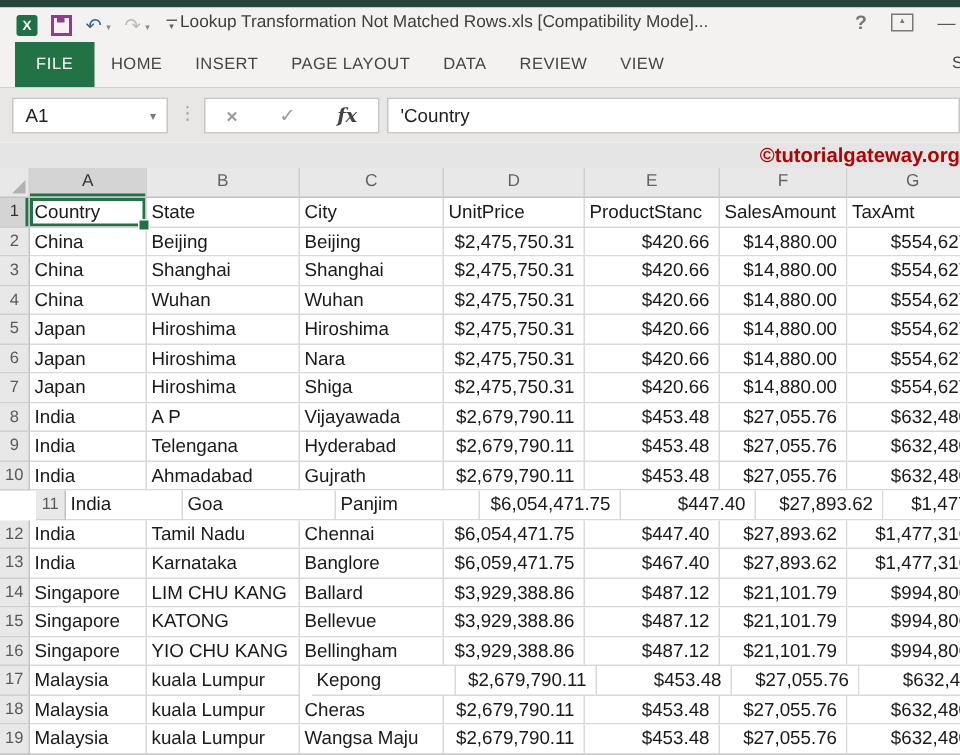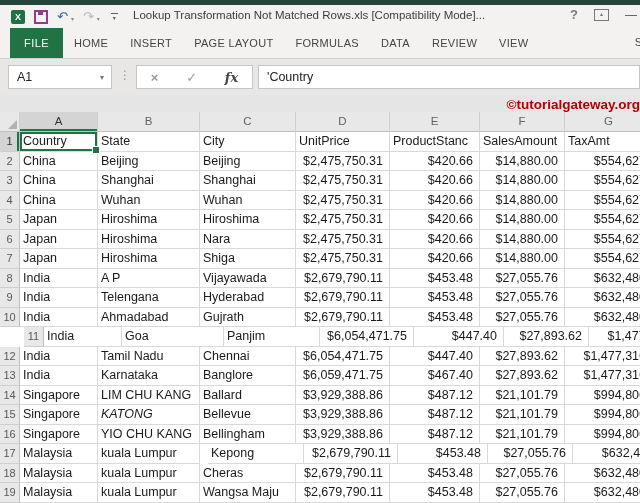--- a/index.html
+++ b/index.html
@@ -12,21 +12,21 @@
   .xlicon{width:14px;height:14px;background:#1e7145;border-radius:2px;color:#fff;font-size:9px;
           font-weight:bold;display:flex;align-items:center;justify-content:center;}
   .floppy{width:10px;height:10px;border:2px solid #94398b;position:relative;background:#f3f2f0;}
   .floppy::after{content:"";position:absolute;top:-1px;left:2px;width:5px;height:4px;background:#94398b;}
   .undo{color:#2b6a9c;font-size:13px;line-height:13px;}
   .redo{color:#b9b9b9;font-size:13px;line-height:13px;}
   .mini-drop{font-size:6px;color:#8a8a8a;margin-left:-6px;position:relative;top:2px;}
   .qat-custom{display:flex;flex-direction:column;align-items:center;line-height:4px;margin-left:2px;}
   .qat-custom .bar{width:7px;border-top:1.5px solid #5f5f5f;margin-bottom:2px;}
   .qat-custom .arr{font-size:6px;color:#5f5f5f;}
-  .title-text{position:absolute;left:133px;top:4px;font-size:11.5px;color:#3d3d3d;white-space:nowrap;}
+  .title-text{position:absolute;left:120px;top:4px;font-size:11.5px;color:#3d3d3d;white-space:nowrap;}
   .win-controls{position:absolute;right:0;top:2px;display:flex;align-items:center;gap:16px;padding-right:4px;}
   .help-q{color:#777;font-size:13px;font-weight:bold;}
   .ribbon-opts{width:13px;height:10px;border:1px solid #777;display:flex;align-items:flex-start;
                justify-content:center;font-size:6px;color:#777;line-height:9px;}
   .minimize{color:#555;font-size:12px;letter-spacing:-1px;}
   
   .tabrow{position:relative;height:30px;background:#f3f2f0;border-bottom:1px solid #d2d0ce;
           display:flex;align-items:stretch;font-size:11px;color:#444;}
   .file-tab{width:53px;margin-left:10px;background:#217346;color:#fff;display:flex;
             align-items:center;justify-content:center;letter-spacing:.4px;}
@@ -95,21 +95,20 @@
       <span class="ribbon-opts">▴</span>
       <span class="minimize">—</span>
     </div>
   </div>
 
   <div class="tabrow">
     <div class="file-tab">FILE</div>
     <div class="rtab">HOME</div>
     <div class="rtab">INSERT</div>
     <div class="rtab">PAGE LAYOUT</div>
-    <div class="rtab">FORMULAS</div>
     <div class="rtab">DATA</div>
     <div class="rtab">REVIEW</div>
     <div class="rtab">VIEW</div>
     <span class="signin-s">S</span>
   </div>
 
   <div class="formula-band">
     <div class="fb-box name-box">
       <span class="nb-text">A1</span>
       <span class="nb-arrow">▾</span>
@@ -278,21 +277,21 @@
         <div class="cell" style="width: 102px;">LIM CHU KANG</div>
         <div class="cell" style="width: 96px;">Ballard</div>
         <div class="cell num" style="width: 94px;">$3,929,388.86</div>
         <div class="cell num" style="width: 90px;">$487.12</div>
         <div class="cell num" style="width: 85px;">$21,101.79</div>
         <div class="cell num" style="width: 88px;">$994,806</div>
       </div>
       <div class="srow">
         <div class="rh" style="width: 20px;">15</div>
         <div class="cell" style="width: 78px;">Singapore</div>
-        <div class="cell" style="width: 102px; font-style: italic;">KATONG</div>
+        <div class="cell" style="width: 102px;">KATONG</div>
         <div class="cell" style="width: 96px;">Bellevue</div>
         <div class="cell num" style="width: 94px;">$3,929,388.86</div>
         <div class="cell num" style="width: 90px;">$487.12</div>
         <div class="cell num" style="width: 85px;">$21,101.79</div>
         <div class="cell num" style="width: 88px;">$994,806</div>
       </div>
       <div class="srow">
         <div class="rh" style="width: 20px;">16</div>
         <div class="cell" style="width: 78px;">Singapore</div>
         <div class="cell" style="width: 102px;">YIO CHU KANG</div>

